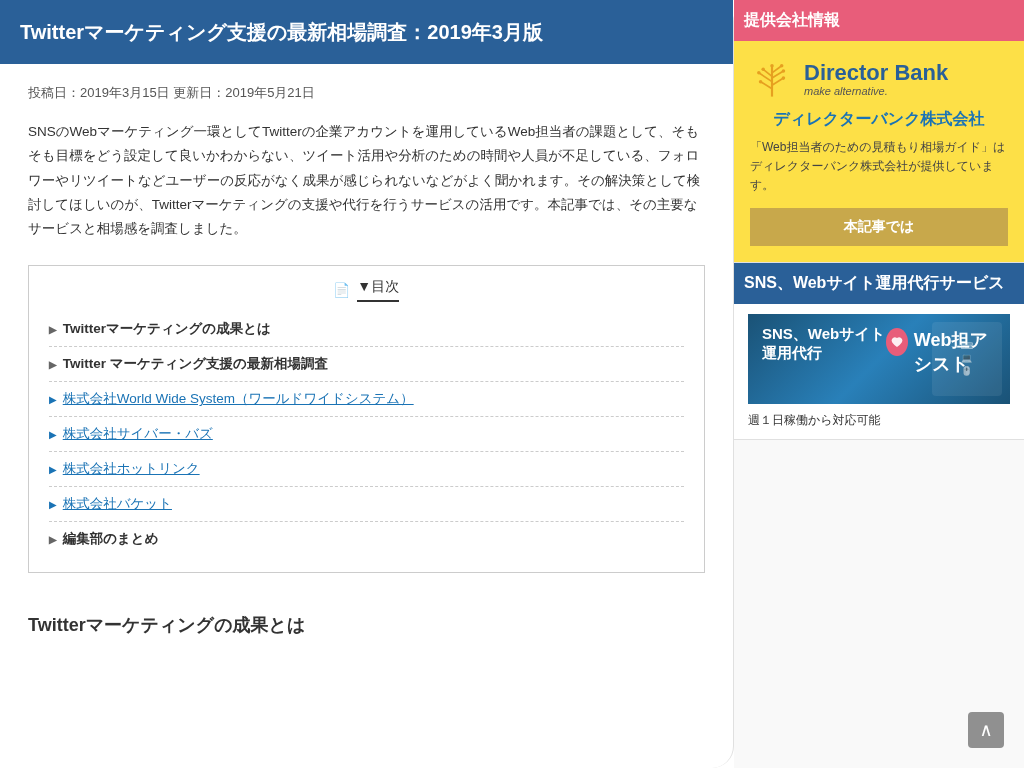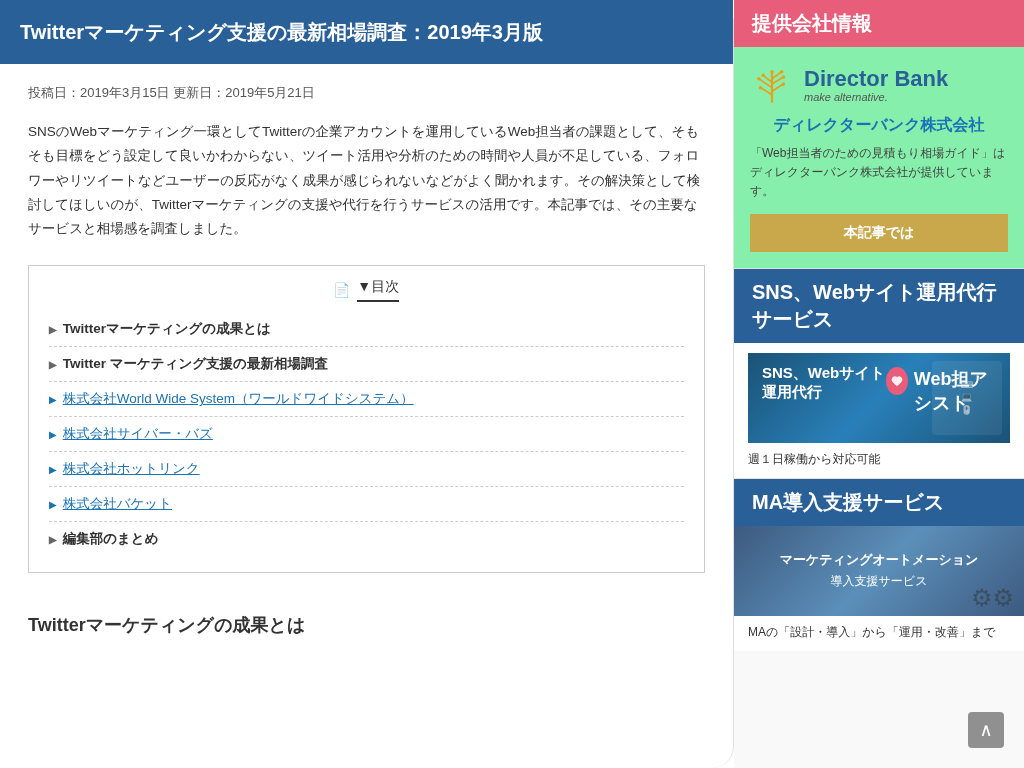--- a/index.html
+++ b/index.html
@@ -109,33 +109,33 @@
       padding: 0;
       background: #f9f9f9;
       flex-shrink: 0;
     }
     .sidebar-section {
       margin-bottom: 0;
     }
     .sidebar-section-title {
       background: #2a6098;
       color: #fff;
-      font-size: 20px;
-      font-weight: bold;
-      padding: 10px 18px;
+      font-size: 16px;
+      font-weight: bold;
+      padding: 10px 10px;
     }
     .sidebar-section-title.pink {
       background: #e85d7a;
     }
     .sidebar-section-title.blue {
       background: #2a6098;
     }
     
     .db-card {
-      background: #86efac;
+      background: #fde047;
       padding: 16px;
       border-bottom: 1px solid #e0e0e0;
     }
     .db-logo-row {
       display: flex;
       align-items: center;
       gap: 10px;
       margin-bottom: 8px;
     }
     .db-tree-icon {
@@ -396,29 +396,18 @@
             <div class="web-tan-text">Web担アシスト</div>
           </div>
           <div class="service-banner-right">
             <div class="keyboard-visual">⌨<br>💻<br>🖱️</div>
           </div>
         </div>
         <div class="service-caption">週１日稼働から対応可能</div>
       </div>
     </div>
 
-    <div class="sidebar-section">
-      <div class="sidebar-section-title blue">MA導入支援サービス</div>
-      <div>
-        <div class="ma-banner">
-          <div class="ma-banner-text1">マーケティングオートメーション</div>
-          <div class="ma-banner-text2">導入支援サービス</div>
-          <div class="gear-visual">⚙⚙</div>
-        </div>
-        <div class="ma-caption">MAの「設計・導入」から「運用・改善」まで</div>
-      </div>
-    </div>
   </div>
 </div>
 
 <div class="scroll-top">
   <span>∧</span>
 </div>
 
 </body></html>

